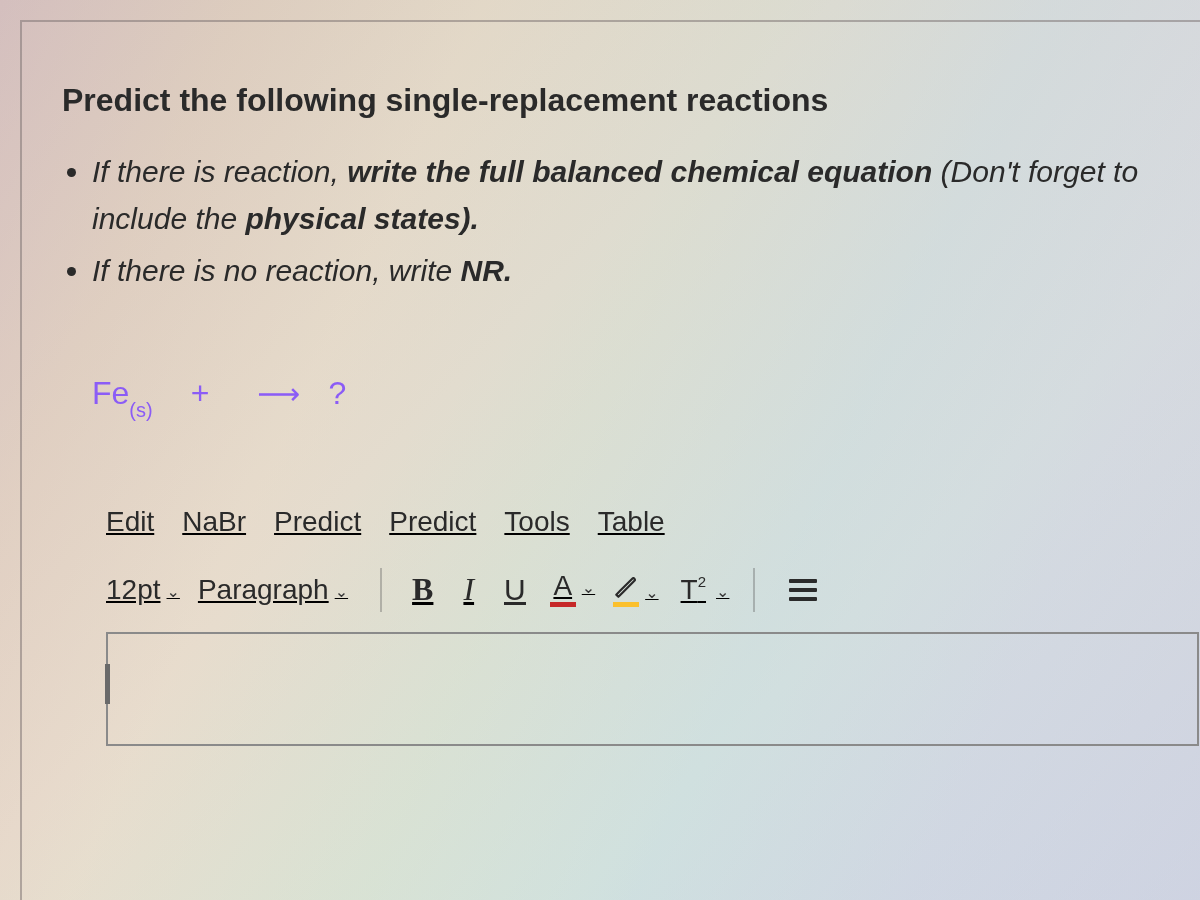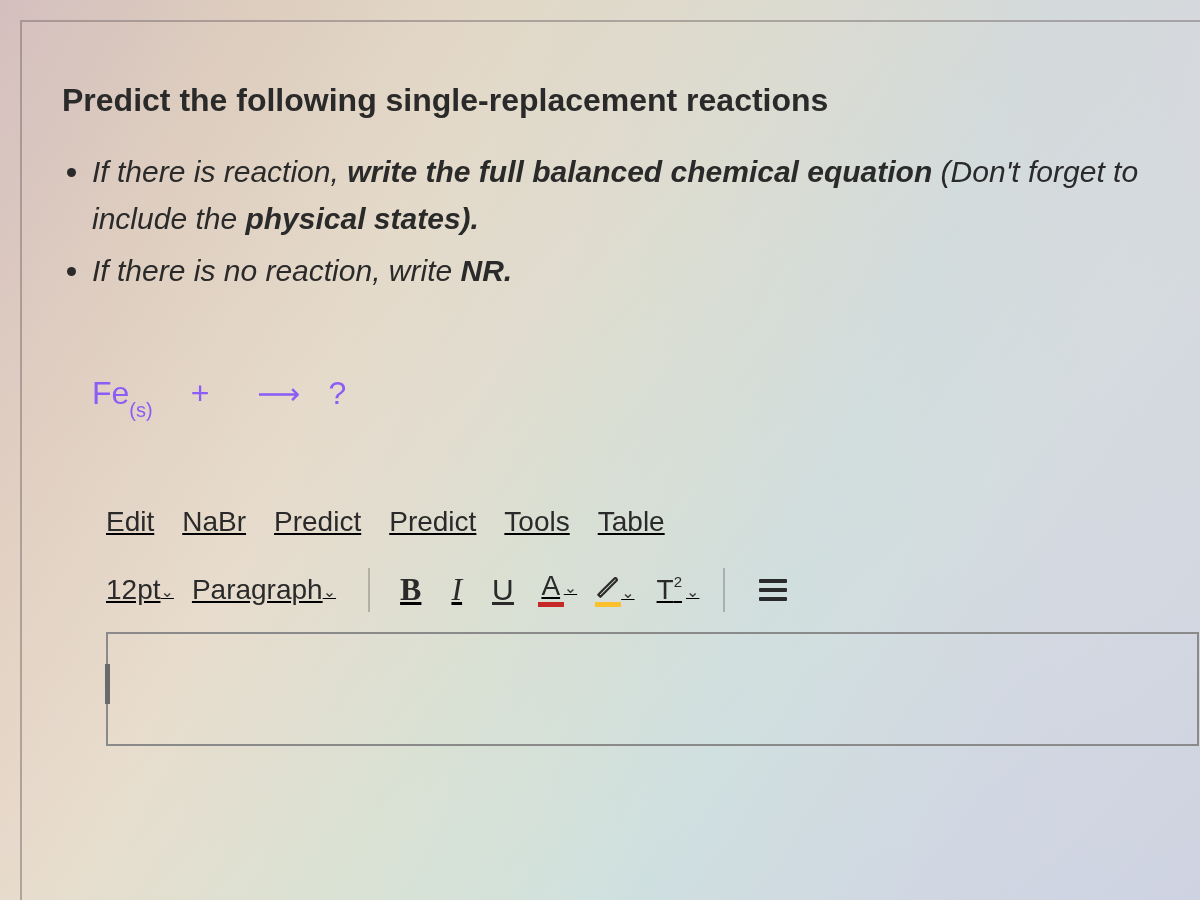--- a/index.html
+++ b/index.html
@@ -87,20 +87,21 @@
     display: flex;
     align-items: center;
     gap: 18px;
     font-size: 28px;
     color: #2a2a2a;
     margin-bottom: 20px;
   }
   .dropdown {
     display: inline-flex;
     align-items: baseline;
+    gap: 6px;
     cursor: pointer;
   }
   .chev {
     font-size: 16px;
     color: #3a3a3a;
     position: relative;
     top: -2px;
   }
   .divider {
     width: 2px;

